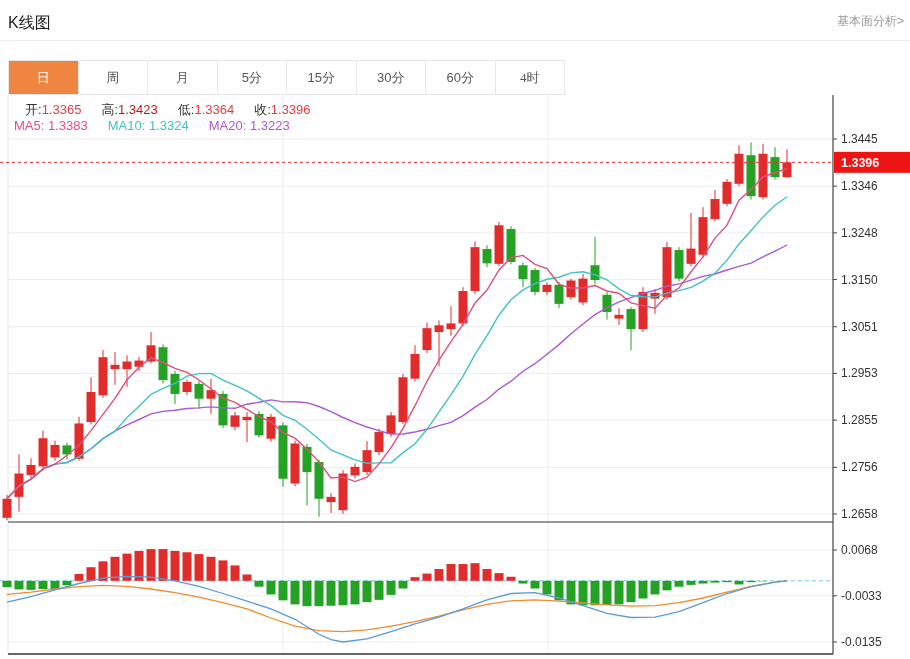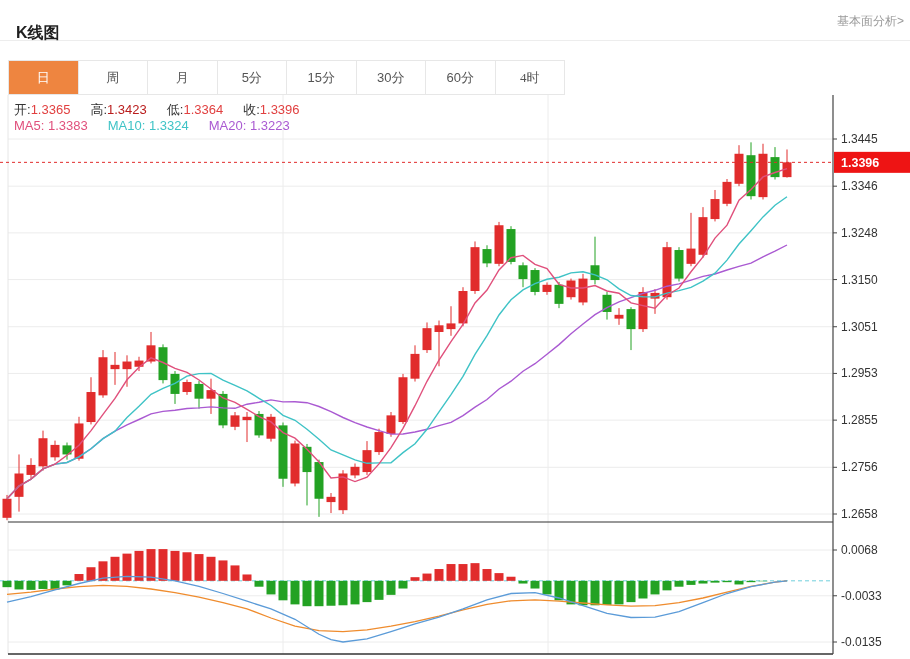--- a/index.html
+++ b/index.html
@@ -1,30 +1,30 @@
 <!DOCTYPE html>
 <html><head>
 <meta charset="utf-8">
 <style>
   html,body{margin:0;padding:0;background:#fff;}
   body{width:910px;height:659px;overflow:hidden;font-family:"Liberation Sans","DejaVu Sans",sans-serif;position:relative;}
   .hdr{position:relative;height:40px;border-bottom:1px solid #ededed;}
-  .hdr .title{position:absolute;left:8px;top:23px;font-size:16px;font-weight:bold;color:#1f1f1f;margin-left:8px;}
+  .hdr .title{position:absolute;left:8px;top:13px;font-size:16px;font-weight:normal;color:#1f1f1f;}
   .hdr .flink{position:absolute;right:6px;top:13px;font-size:12px;color:#999;cursor:pointer;}
   .tabbar{display:inline-flex;margin:19px 0 0 8px;border:1px solid #e7e7e7;}
   .tab{width:68.5px;height:33px;line-height:33px;text-align:center;font-size:13px;color:#555;border-right:1px solid #e7e7e7;cursor:pointer;background:#fff;}
   .tab:last-child{border-right:none;font-family:Liberation Serif, serif;}
   .tab.active{background:#ee8540;color:#fff;}
   .chartwrap{position:relative;width:910px;height:566px;}
   svg{display:block;}
   svg text{font-family:"Liberation Sans","DejaVu Sans",sans-serif;}
   .lrow{position:absolute;display:flex;font-size:13px;pointer-events:none;white-space:nowrap;}
   .lrow .item{margin-right:20px;}
   .lrow .lab{color:#333;}
-  .lrow-ohlc{left:14px;top:6px;}
+  .lrow-ohlc{left:25px;top:6px;}
   .lrow-ma{left:14px;top:23px;justify-content:flex-end;}
   .lrow-macd{left:14px;top:433px;}
 </style>
 </head>
 <body>
 
 
 
 <div class="hdr">
   <span class="title">K线图</span>

